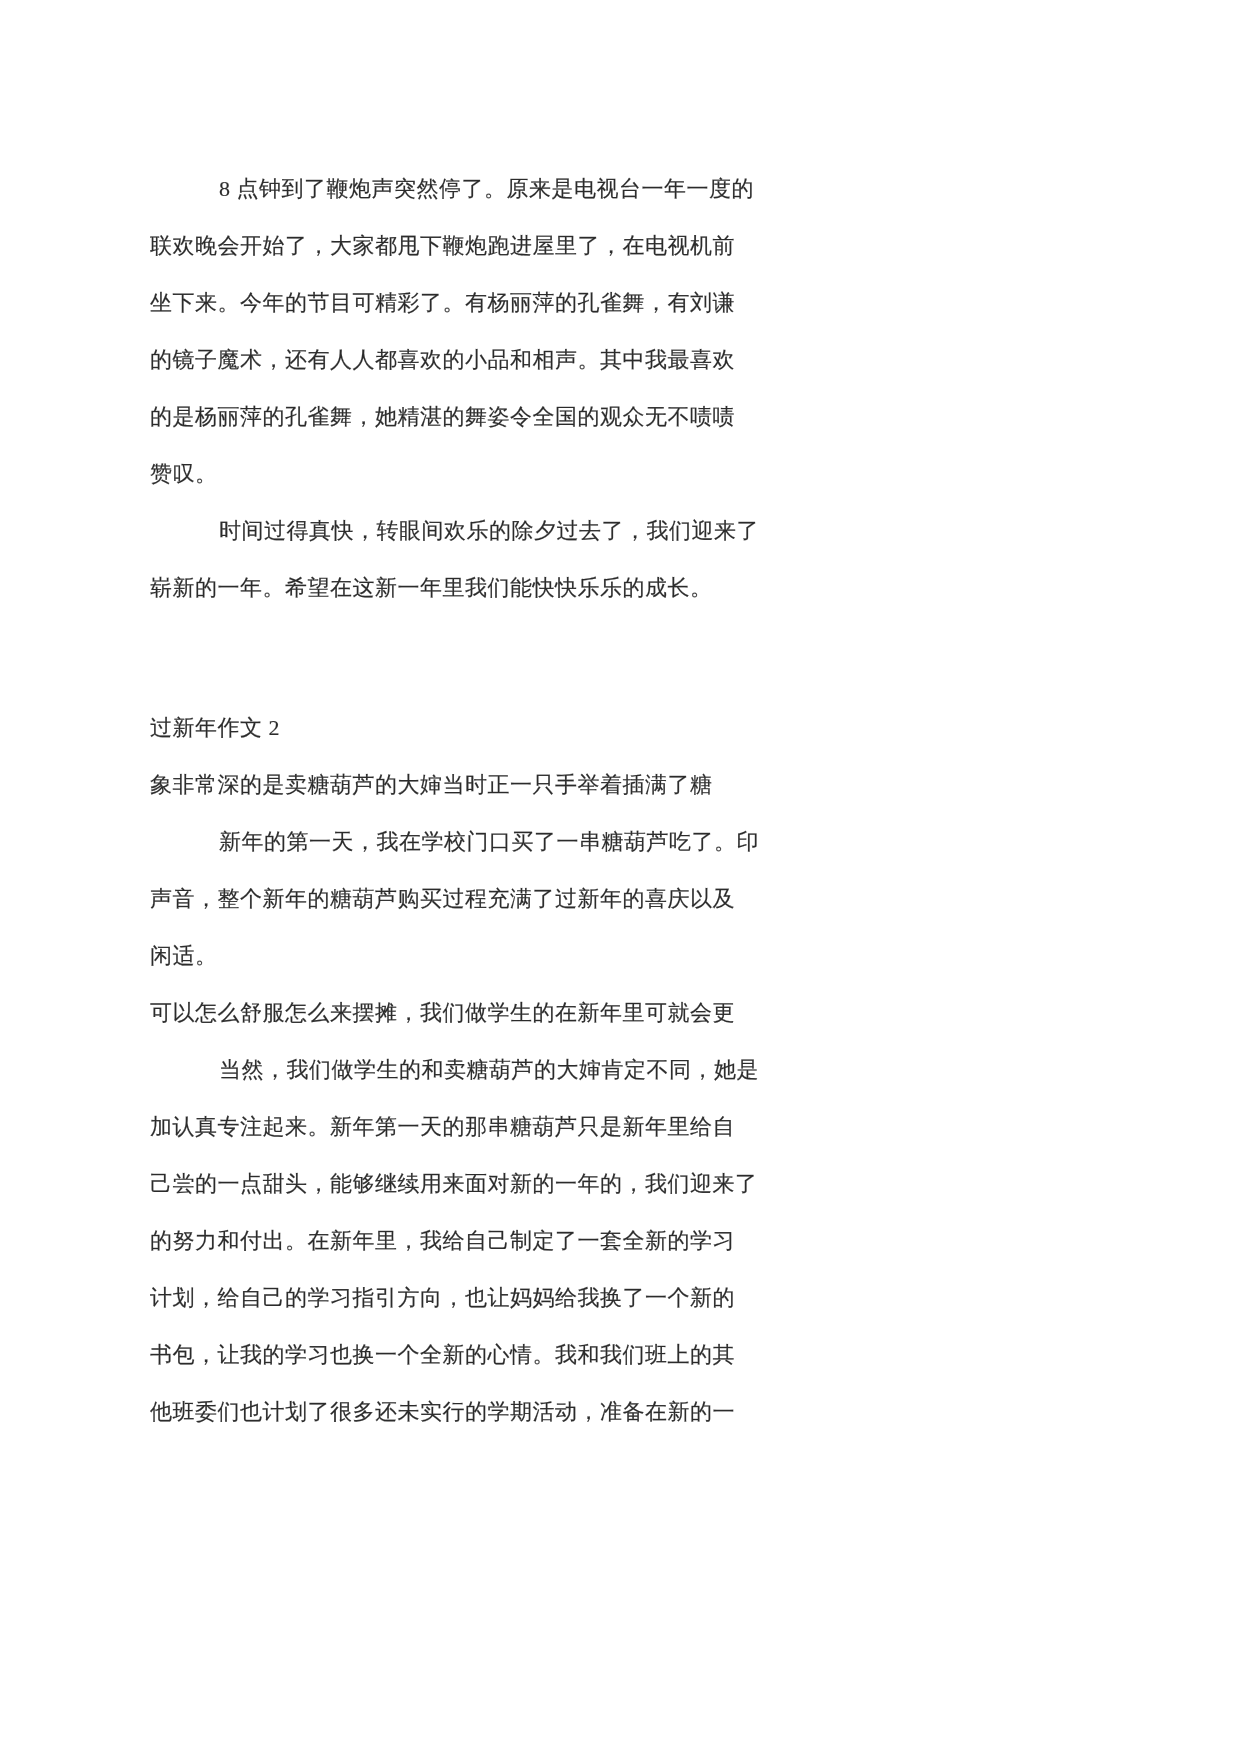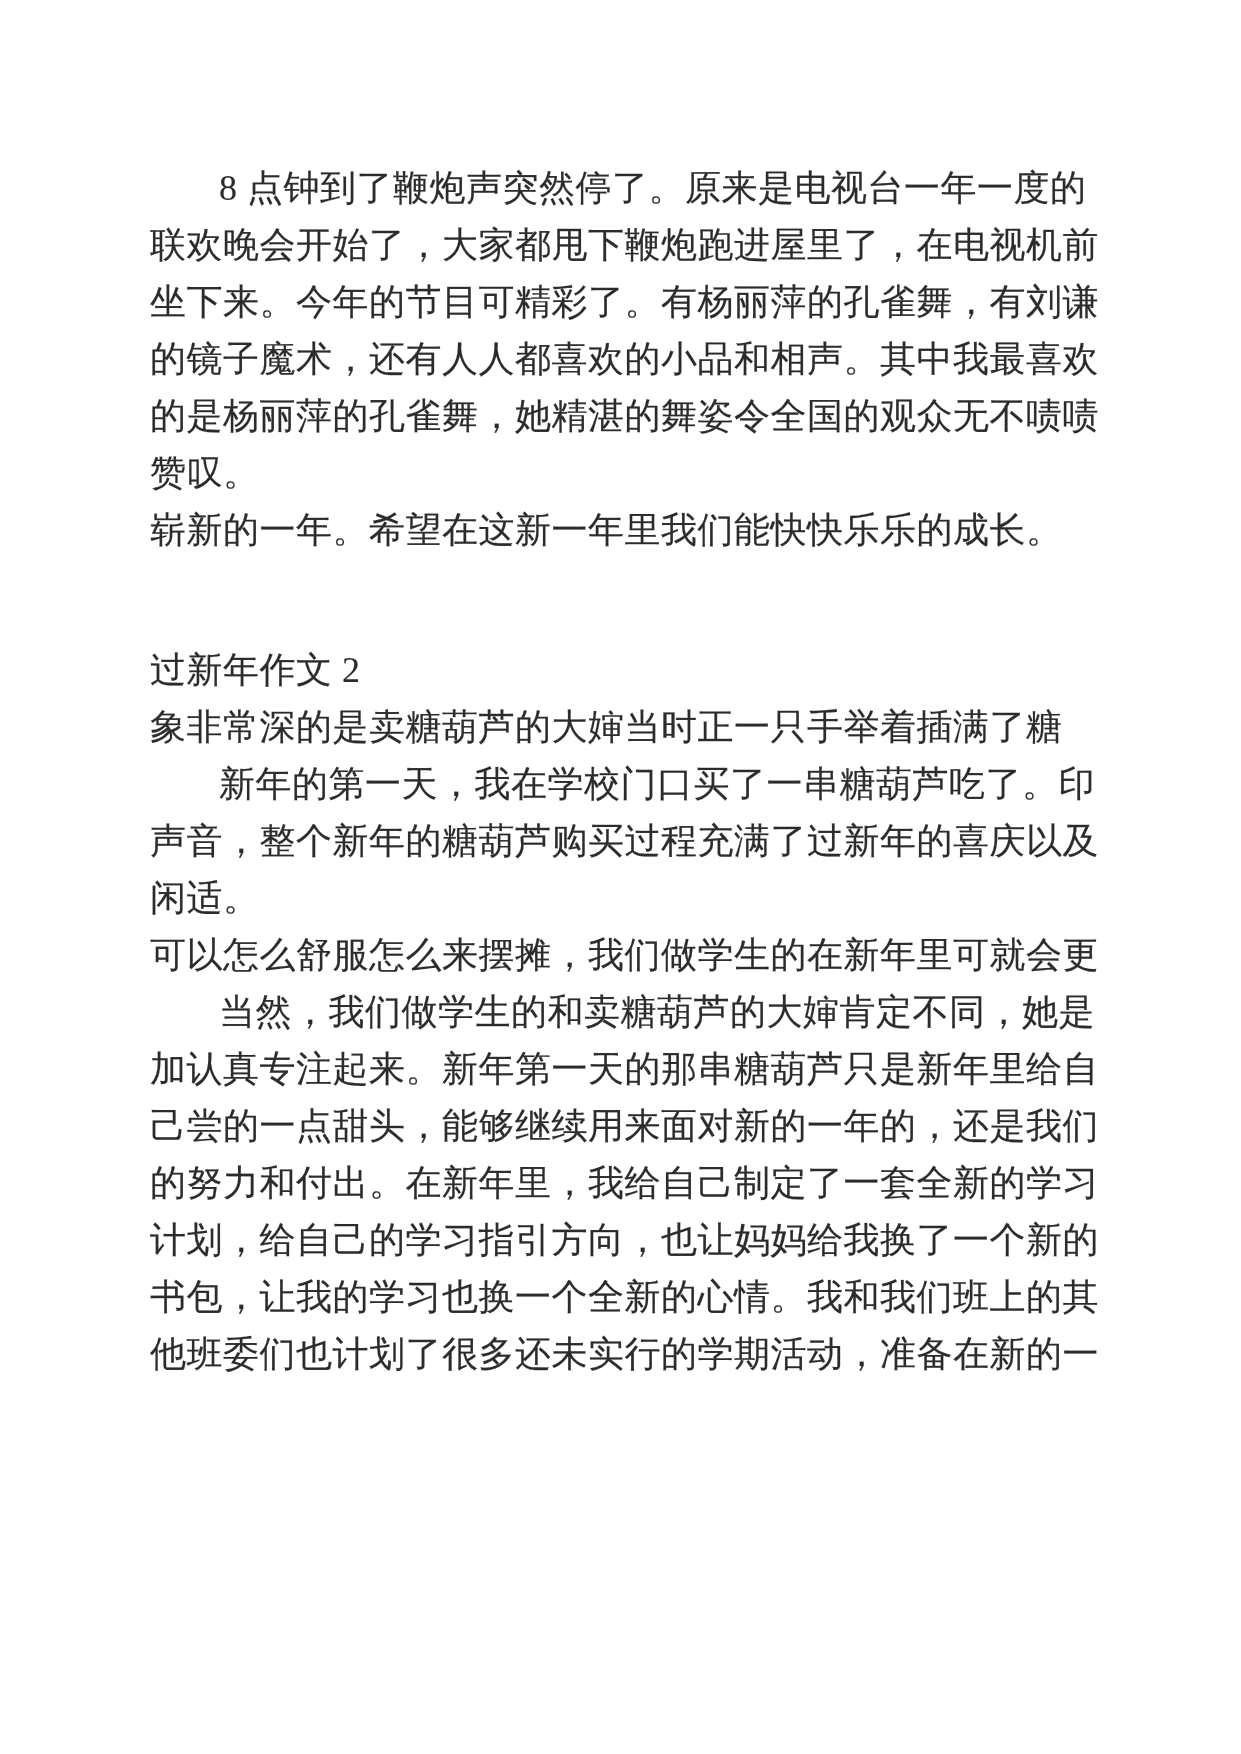--- a/index.html
+++ b/index.html
@@ -19,21 +19,21 @@
     position: absolute;
     left: 150px;
     top: 160px;
     width: 900px;
   }
   .block { margin: 0; padding: 0; }
   .block.heading { margin-top: 83px; }
   .line {
     height: 57px;
     line-height: 57px;
-    font-size: 36px;
+    font-size: 22px;
     letter-spacing: 0.5px;
     color: #2b2b2b;
     white-space: nowrap;
     font-weight: 400;
     
     -webkit-text-stroke: 0.2px #555;
   }
   .line.indent { padding-left: 69px; }
 </style>
 </head>
@@ -43,35 +43,36 @@
   <div class="content" id="document-content">
       <div class="block paragraph">
         <div class="line indent">8 点钟到了鞭炮声突然停了。原来是电视台一年一度的</div>
         <div class="line">联欢晚会开始了，大家都甩下鞭炮跑进屋里了，在电视机前</div>
         <div class="line">坐下来。今年的节目可精彩了。有杨丽萍的孔雀舞，有刘谦</div>
         <div class="line">的镜子魔术，还有人人都喜欢的小品和相声。其中我最喜欢</div>
         <div class="line">的是杨丽萍的孔雀舞，她精湛的舞姿令全国的观众无不啧啧</div>
         <div class="line">赞叹。</div>
       </div>
       <div class="block paragraph">
+        <div class="line indent">时间过得真快，转眼间欢乐的除夕过去了，我们迎来了</div>
         <div class="line">崭新的一年。希望在这新一年里我们能快快乐乐的成长。</div>
       </div>
       <div class="block heading">
         <div class="line">过新年作文 2</div>
       </div>
       <div class="block paragraph">
         <div class="line">象非常深的是卖糖葫芦的大婶当时正一只手举着插满了糖</div>
         <div class="line indent">新年的第一天，我在学校门口买了一串糖葫芦吃了。印</div>
         <div class="line">声音，整个新年的糖葫芦购买过程充满了过新年的喜庆以及</div>
         <div class="line">闲适。</div>
       </div>
       <div class="block paragraph">
         <div class="line">可以怎么舒服怎么来摆摊，我们做学生的在新年里可就会更</div>
         <div class="line indent">当然，我们做学生的和卖糖葫芦的大婶肯定不同，她是</div>
         <div class="line">加认真专注起来。新年第一天的那串糖葫芦只是新年里给自</div>
-        <div class="line">己尝的一点甜头，能够继续用来面对新的一年的，还是我们</div>
+        <div class="line">己尝的一点甜头，能够继续用来面对新的一年的，我们迎来了</div>
         <div class="line">的努力和付出。在新年里，我给自己制定了一套全新的学习</div>
         <div class="line">计划，给自己的学习指引方向，也让妈妈给我换了一个新的</div>
         <div class="line">书包，让我的学习也换一个全新的心情。我和我们班上的其</div>
         <div class="line">他班委们也计划了很多还未实行的学期活动，准备在新的一</div>
       </div>
     </div>
 </div>
 
 </body></html>

